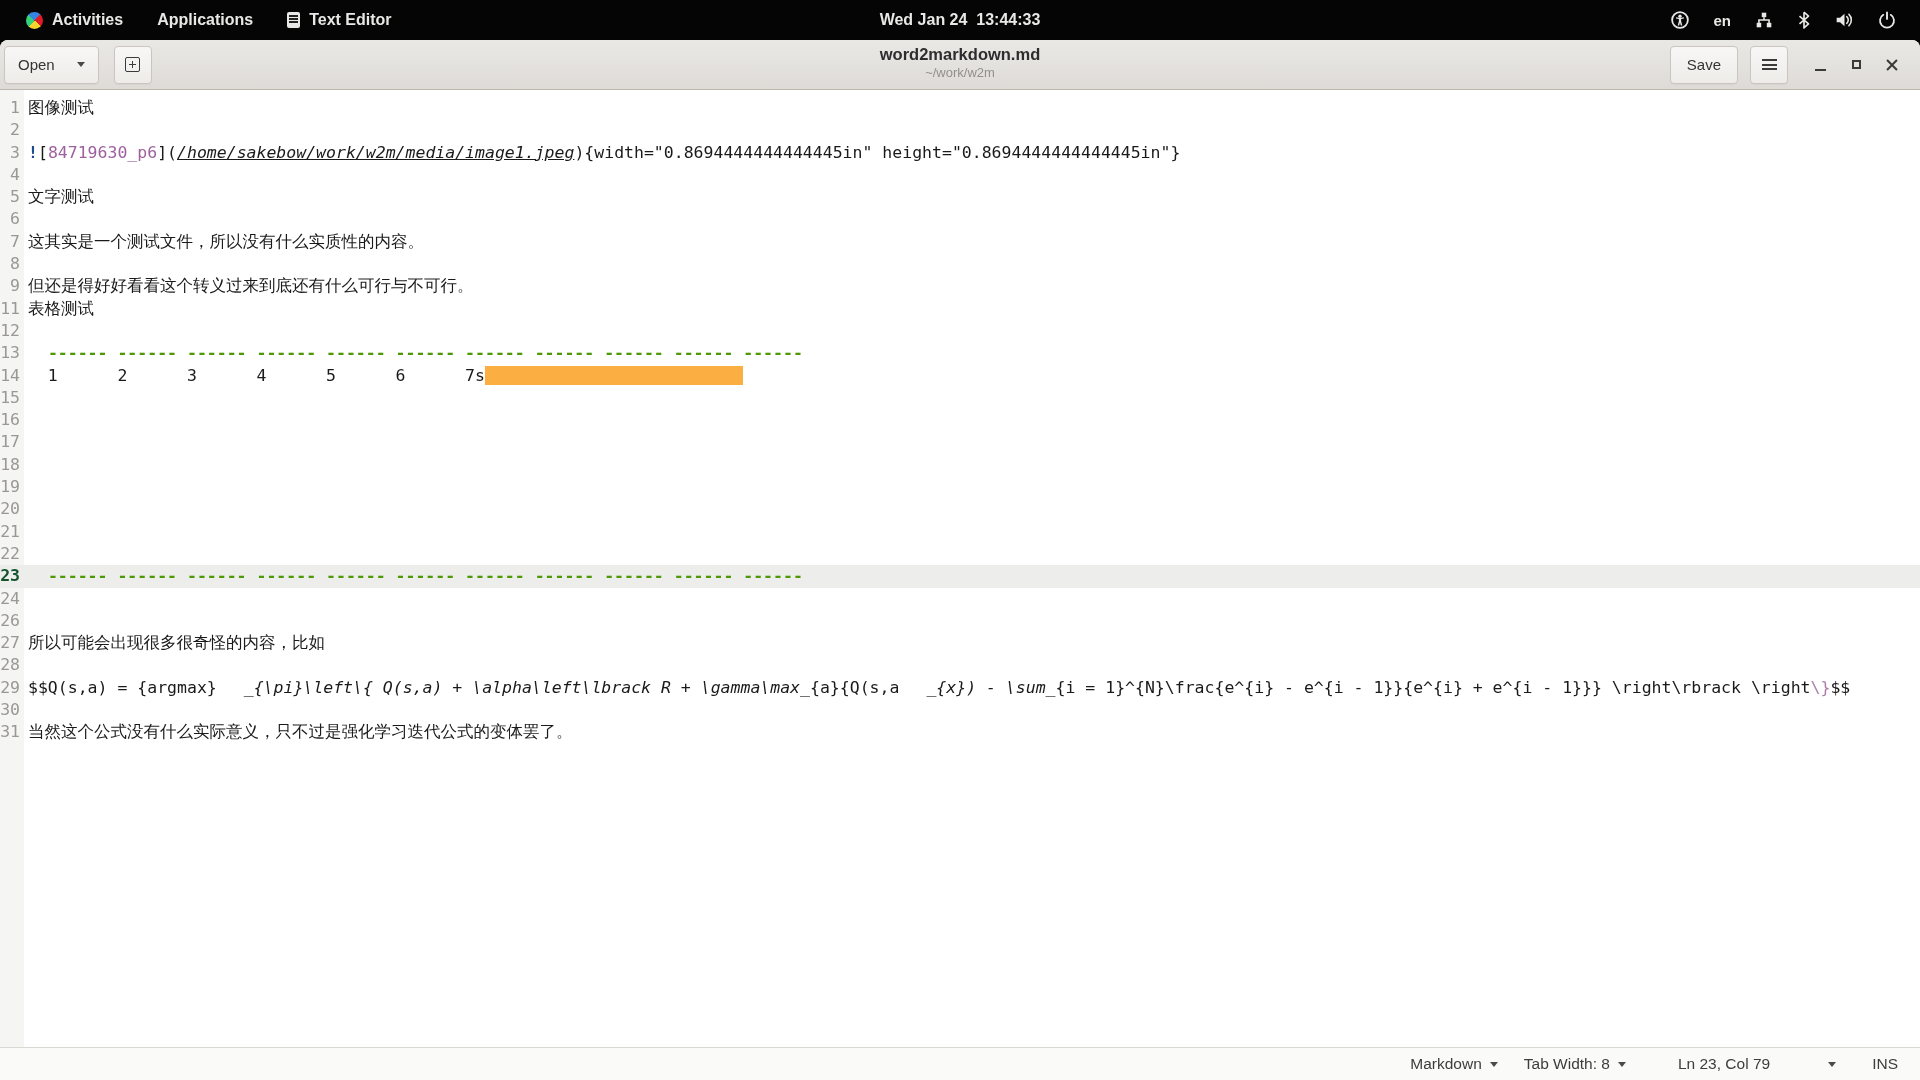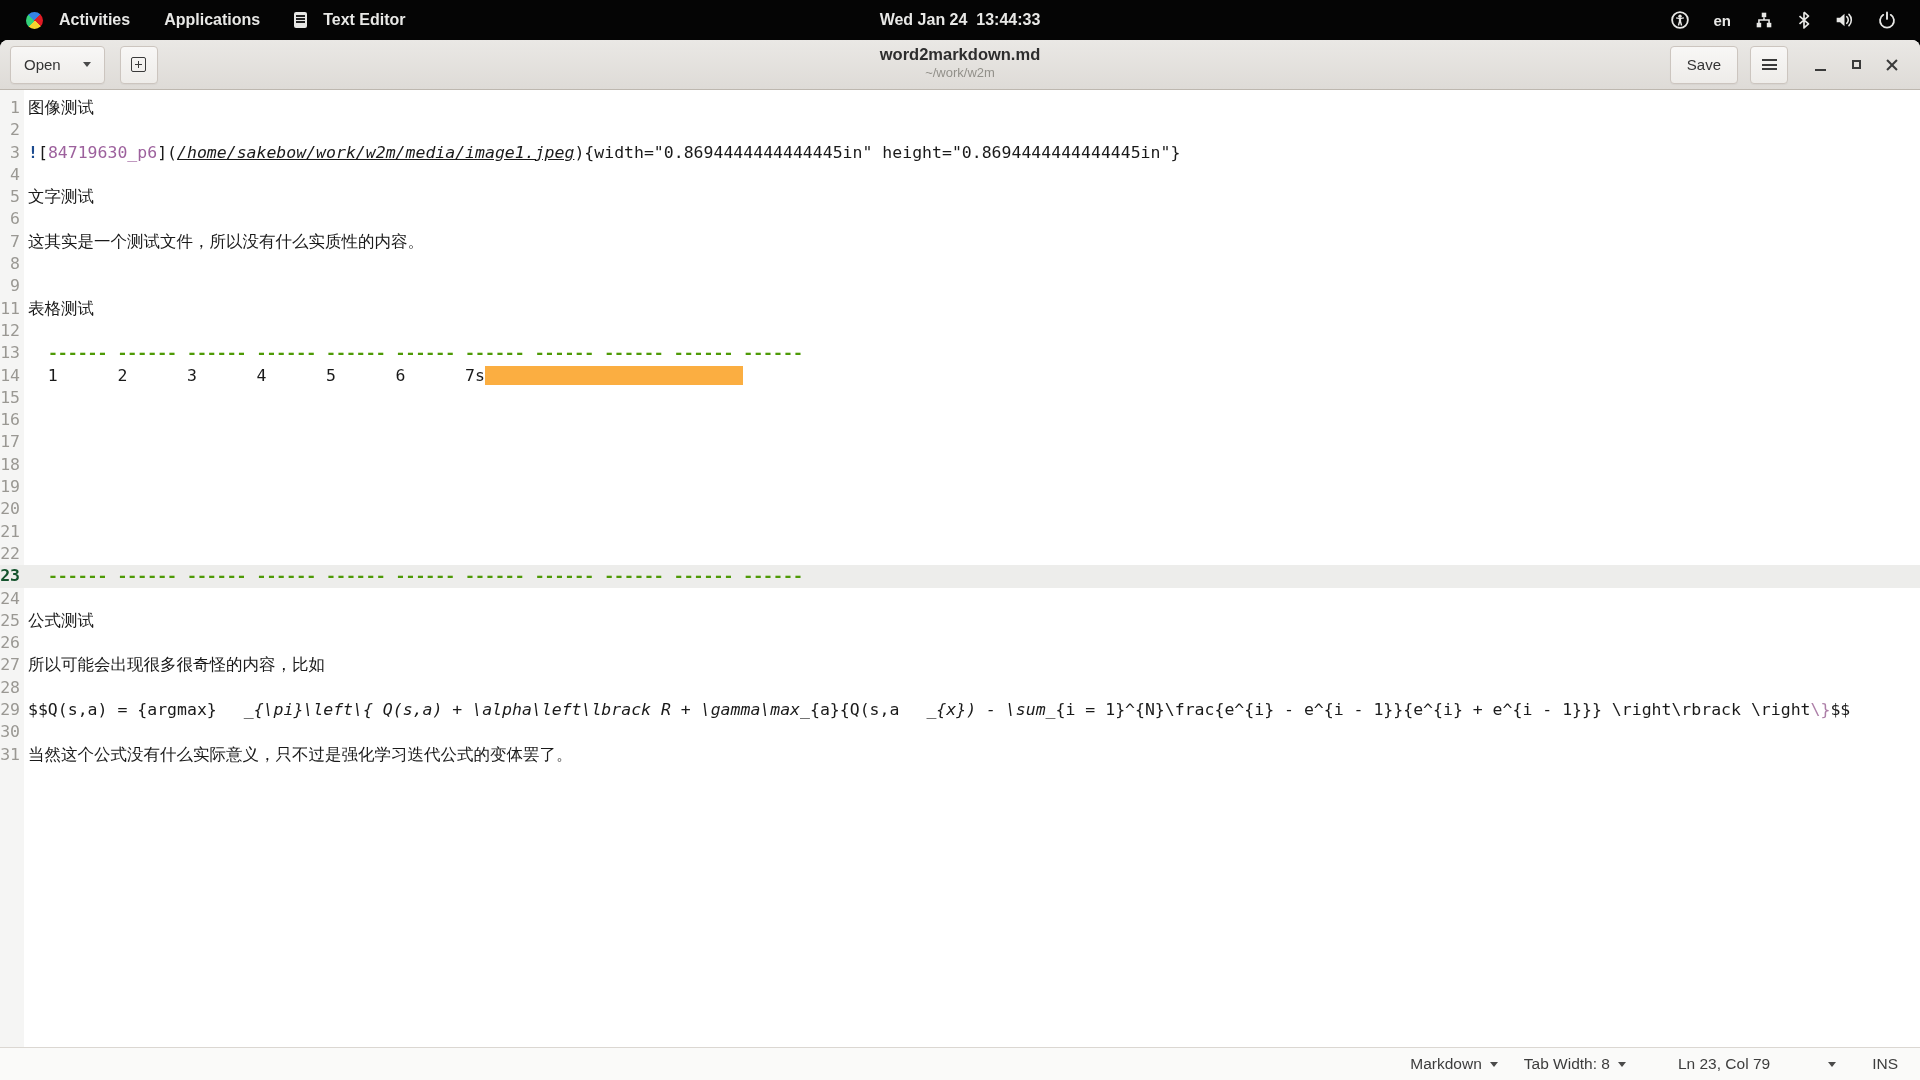--- a/index.html
+++ b/index.html
@@ -3,42 +3,42 @@
 <meta charset="utf-8">
 <style>
   * { margin:0; padding:0; box-sizing:border-box; }
   html,body { width:1920px; height:1080px; overflow:hidden; background:#000; }
   body { font-family:"Liberation Sans","DejaVu Sans",sans-serif; }
 
   
   .topbar { height:40px; background:#050505; color:#e8e8e6; display:flex; align-items:center;
             font-size:16px; font-weight:700; position:relative; }
   .topbar .left { display:flex; align-items:center; gap:34px; padding-left:26px; }
-  .tb-item { display:flex; align-items:center; gap:16px; cursor:default; }
+  .tb-item { display:flex; align-items:center; gap:9px; cursor:default; }
   .logo { width:17px; height:17px; border-radius:50%;
           background:conic-gradient(from 40deg,#e01b24 0 25%,#f6d32d 0 50%,#33d17a 0 75%,#3584e4 0); }
   .doc-icon { width:13px; height:16px; background:#e8e8e6; border-radius:2px; position:relative; }
   .doc-icon:before { content:""; position:absolute; left:2px; right:2px; top:3px; height:2px;
           background:#222; box-shadow:0 3px 0 #222, 0 6px 0 #222; }
   .clock { position:absolute; left:0; right:0; text-align:center; white-space:pre; pointer-events:none; }
   .topbar .right { margin-left:auto; display:flex; align-items:flex-end; gap:24px; padding-right:24px; }
   .kbd-layout { font-weight:700; font-size:15px; }
   .sysicon { display:block; }
 
   
   .window { height:1040px; border-radius:8px 8px 0 0; overflow:hidden; background:#fff;
             display:flex; flex-direction:column; }
 
   
   .headerbar { height:50px; flex:0 0 auto; background:linear-gradient(#eae8e5,#dedbd7);
                border-bottom:1px solid #bdb7af; display:flex; align-items:center; position:relative; }
   .hb-btn { height:38px; background:linear-gradient(#f8f7f6,#eeece9); border:1px solid #ccc5bf;
             border-radius:4px; color:#343434; font-size:15px; display:flex; align-items:center;
             justify-content:center; box-shadow:0 1px 1px rgba(0,0,0,.04); }
-  .open-btn { margin-left:10px; padding:0 13px; gap:22px; }
+  .open-btn { margin-left:4px; padding:0 13px; gap:22px; }
   .newtab-btn { width:38px; margin-left:15px; }
   .newtab-glyph { width:15px; height:15px; border:1.5px solid #3a3a3a; border-radius:2px; position:relative; }
   .newtab-glyph:before,.newtab-glyph:after { content:""; position:absolute; background:#3a3a3a; }
   .newtab-glyph:before { left:3px; right:3px; top:50%; height:1.5px; margin-top:-0.75px; }
   .newtab-glyph:after { top:3px; bottom:3px; left:50%; width:1.5px; margin-left:-0.75px; }
   .caret { width:0; height:0; border-left:4.5px solid transparent; border-right:4.5px solid transparent;
            border-top:5.5px solid #4a4a4a; display:inline-block; }
   .hb-title { position:absolute; left:0; right:0; top:5px; text-align:center; pointer-events:none; }
   .hb-title .t { font-size:16.5px; font-weight:700; color:#2d2d2d; }
   .hb-title .s { font-size:13px; color:#92908a; margin-top:1px; }
@@ -172,36 +172,35 @@
     <div class="gutter-strip"></div>
     <div class="lines">
         <div class="line"><span class="ln">1</span><span class="code"><span>图像测试</span></span></div>
         <div class="line"><span class="ln">2</span><span class="code"></span></div>
         <div class="line"><span class="ln">3</span><span class="code"><span class="sy-bang">!</span><span>[</span><span class="sy-link">84719630_p6</span><span>](</span><span class="sy-url">/home/sakebow/work/w2m/media/image1.jpeg</span><span>){width="0.8694444444444445in" height="0.8694444444444445in"}</span></span></div>
         <div class="line"><span class="ln">4</span><span class="code"></span></div>
         <div class="line"><span class="ln">5</span><span class="code"><span>文字测试</span></span></div>
         <div class="line"><span class="ln">6</span><span class="code"></span></div>
         <div class="line"><span class="ln">7</span><span class="code"><span>这其实是一个测试文件，所以没有什么实质性的内容。</span></span></div>
         <div class="line"><span class="ln">8</span><span class="code"></span></div>
-        <div class="line"><span class="ln">9</span></div>
+        <div class="line"><span class="ln">9</span><span class="code"><span>但还是得好好看看这个转义过来到底还有什么可行与不可行。</span></span></div>
         <div class="line"><span class="ln">11</span><span class="code"><span>表格测试</span></span></div>
         <div class="line"><span class="ln">12</span><span class="code"></span></div>
         <div class="line"><span class="ln">13</span><span class="code"><span>  </span><span class="sy-dash">------ ------ ------ ------ ------ ------ ------ ------ ------ ------ ------</span></span></div>
         <div class="line"><span class="ln">14</span><span class="code"><span>  1      2      3      4      5      6      7s</span><span class="sy-sel">                          </span></span></div>
         <div class="line"><span class="ln">15</span><span class="code"></span></div>
         <div class="line"><span class="ln">16</span><span class="code"></span></div>
         <div class="line"><span class="ln">17</span><span class="code"></span></div>
         <div class="line"><span class="ln">18</span><span class="code"></span></div>
         <div class="line"><span class="ln">19</span><span class="code"></span></div>
         <div class="line"><span class="ln">20</span><span class="code"></span></div>
         <div class="line"><span class="ln">21</span><span class="code"></span></div>
         <div class="line"><span class="ln">22</span><span class="code"></span></div>
         <div class="line current"><span class="ln">23</span><span class="code"><span>  </span><span class="sy-dash">------ ------ ------ ------ ------ ------ ------ ------ ------ ------ ------</span></span></div>
         <div class="line"><span class="ln">24</span><span class="code"></span></div>
-        <div class="line"><span class="ln">25</span><span class="code"><span>公式测试</span></span></div>
         <div class="line"><span class="ln">26</span><span class="code"></span></div>
         <div class="line"><span class="ln">27</span><span class="code"><span>所以可能会出现很多很奇怪的内容，比如</span></span></div>
         <div class="line"><span class="ln">28</span><span class="code"></span></div>
         <div class="line"><span class="ln">29</span><span class="code"><span>$$Q(s,a) = {argmax}</span><span class="sy-it">_{\pi}\left\{ Q(s,a) + \alpha\left\lbrack R + \gamma\max_</span><span>{a}{Q(s,a</span><span class="sy-it">_{x}) - \sum_</span><span>{i = 1}^{N}\frac{e^{i} - e^{i - 1}}{e^{i} + e^{i - 1}}} \right\rbrack \right</span><span class="sy-esc">\}</span><span>$$</span></span></div>
         <div class="line"><span class="ln">30</span><span class="code"></span></div>
         <div class="line"><span class="ln">31</span><span class="code"><span>当然这个公式没有什么实际意义，只不过是强化学习迭代公式的变体罢了。</span></span></div>
       </div>
   </div>
 
   <div class="statusbar">

